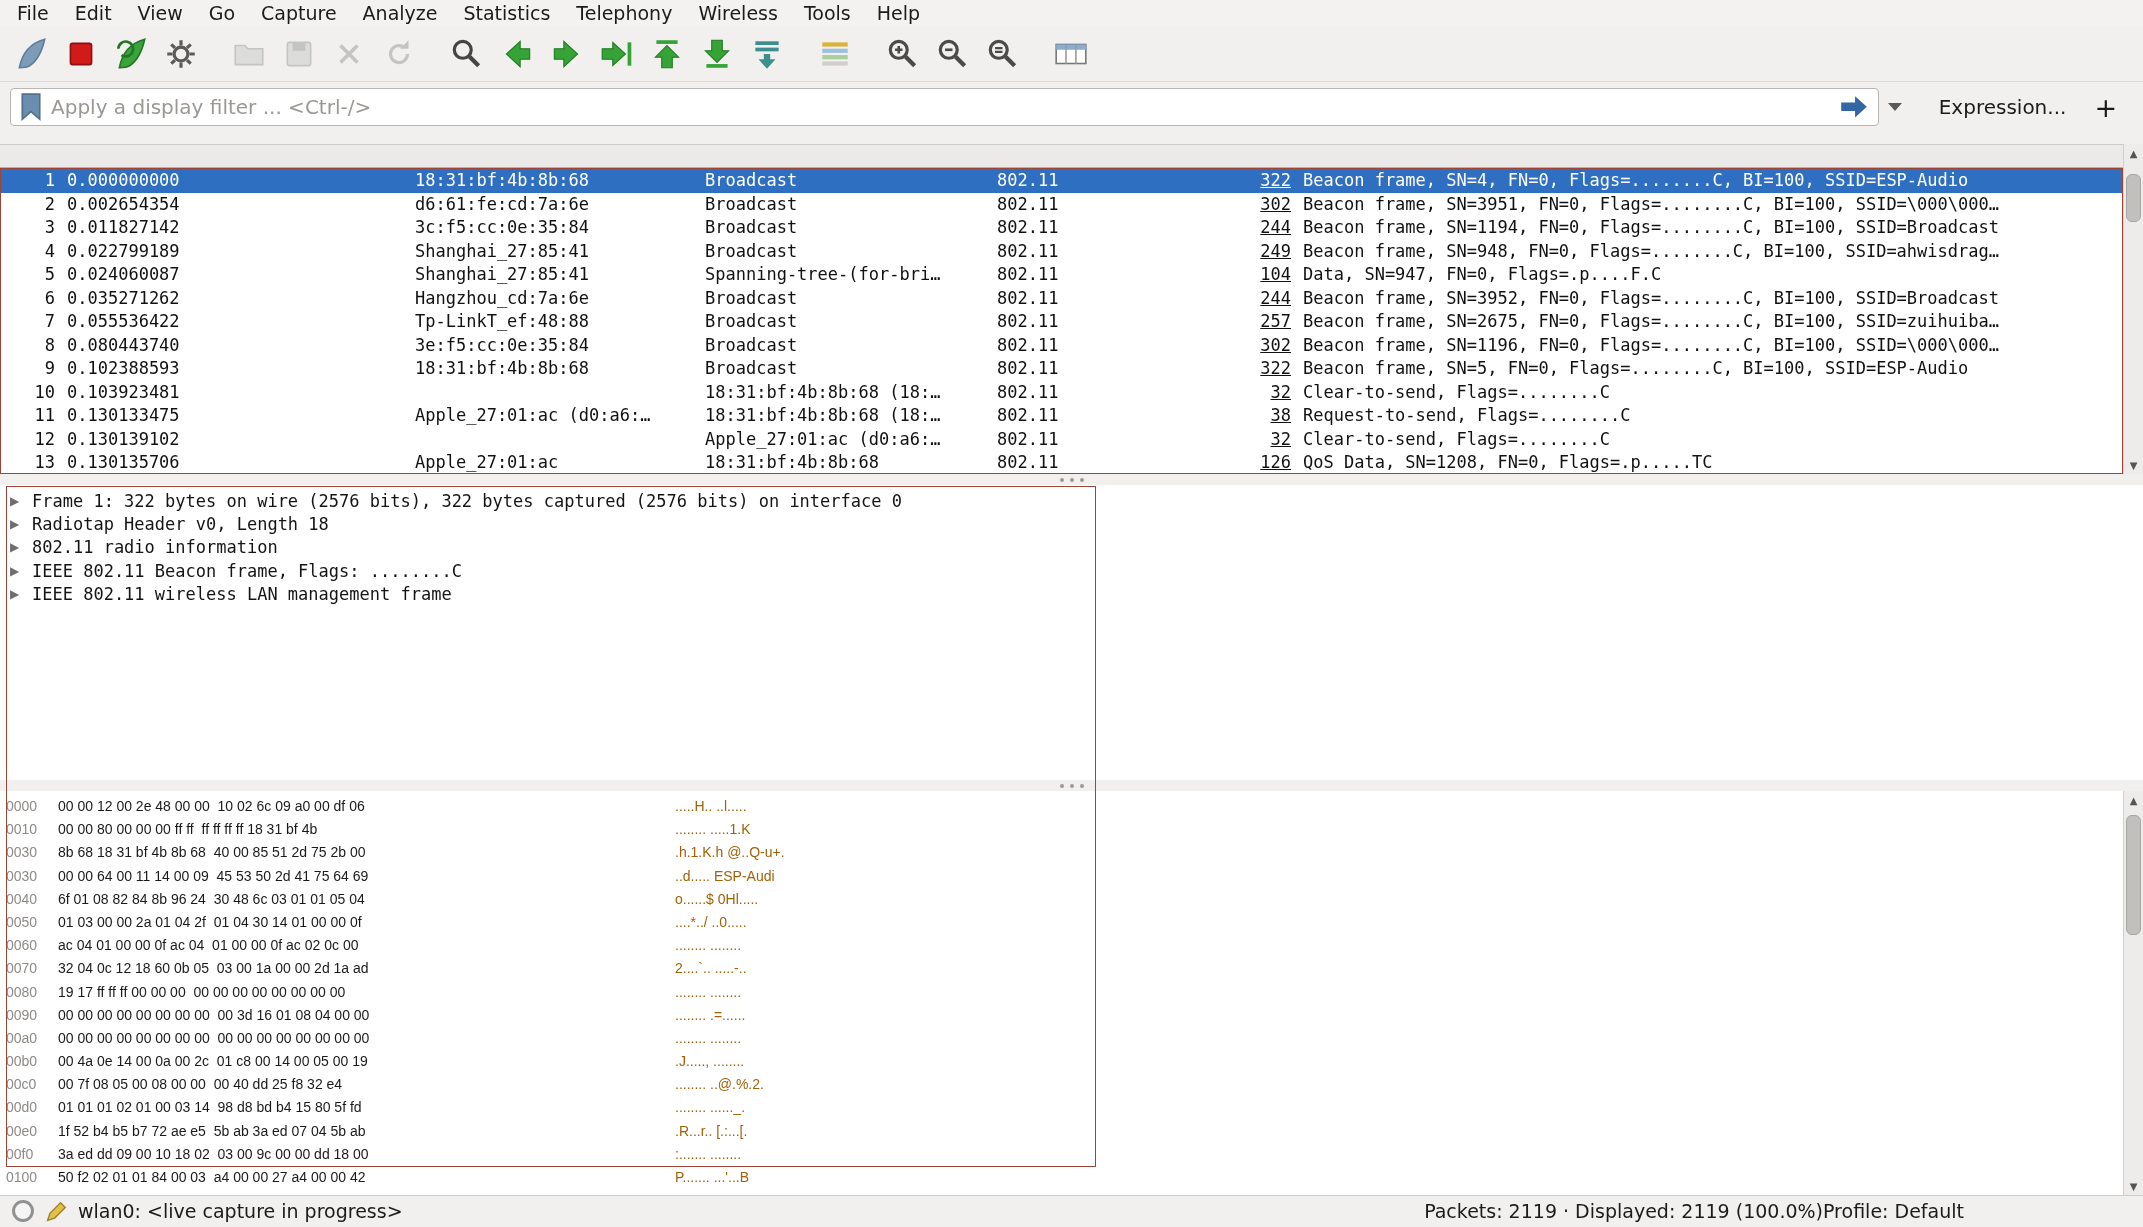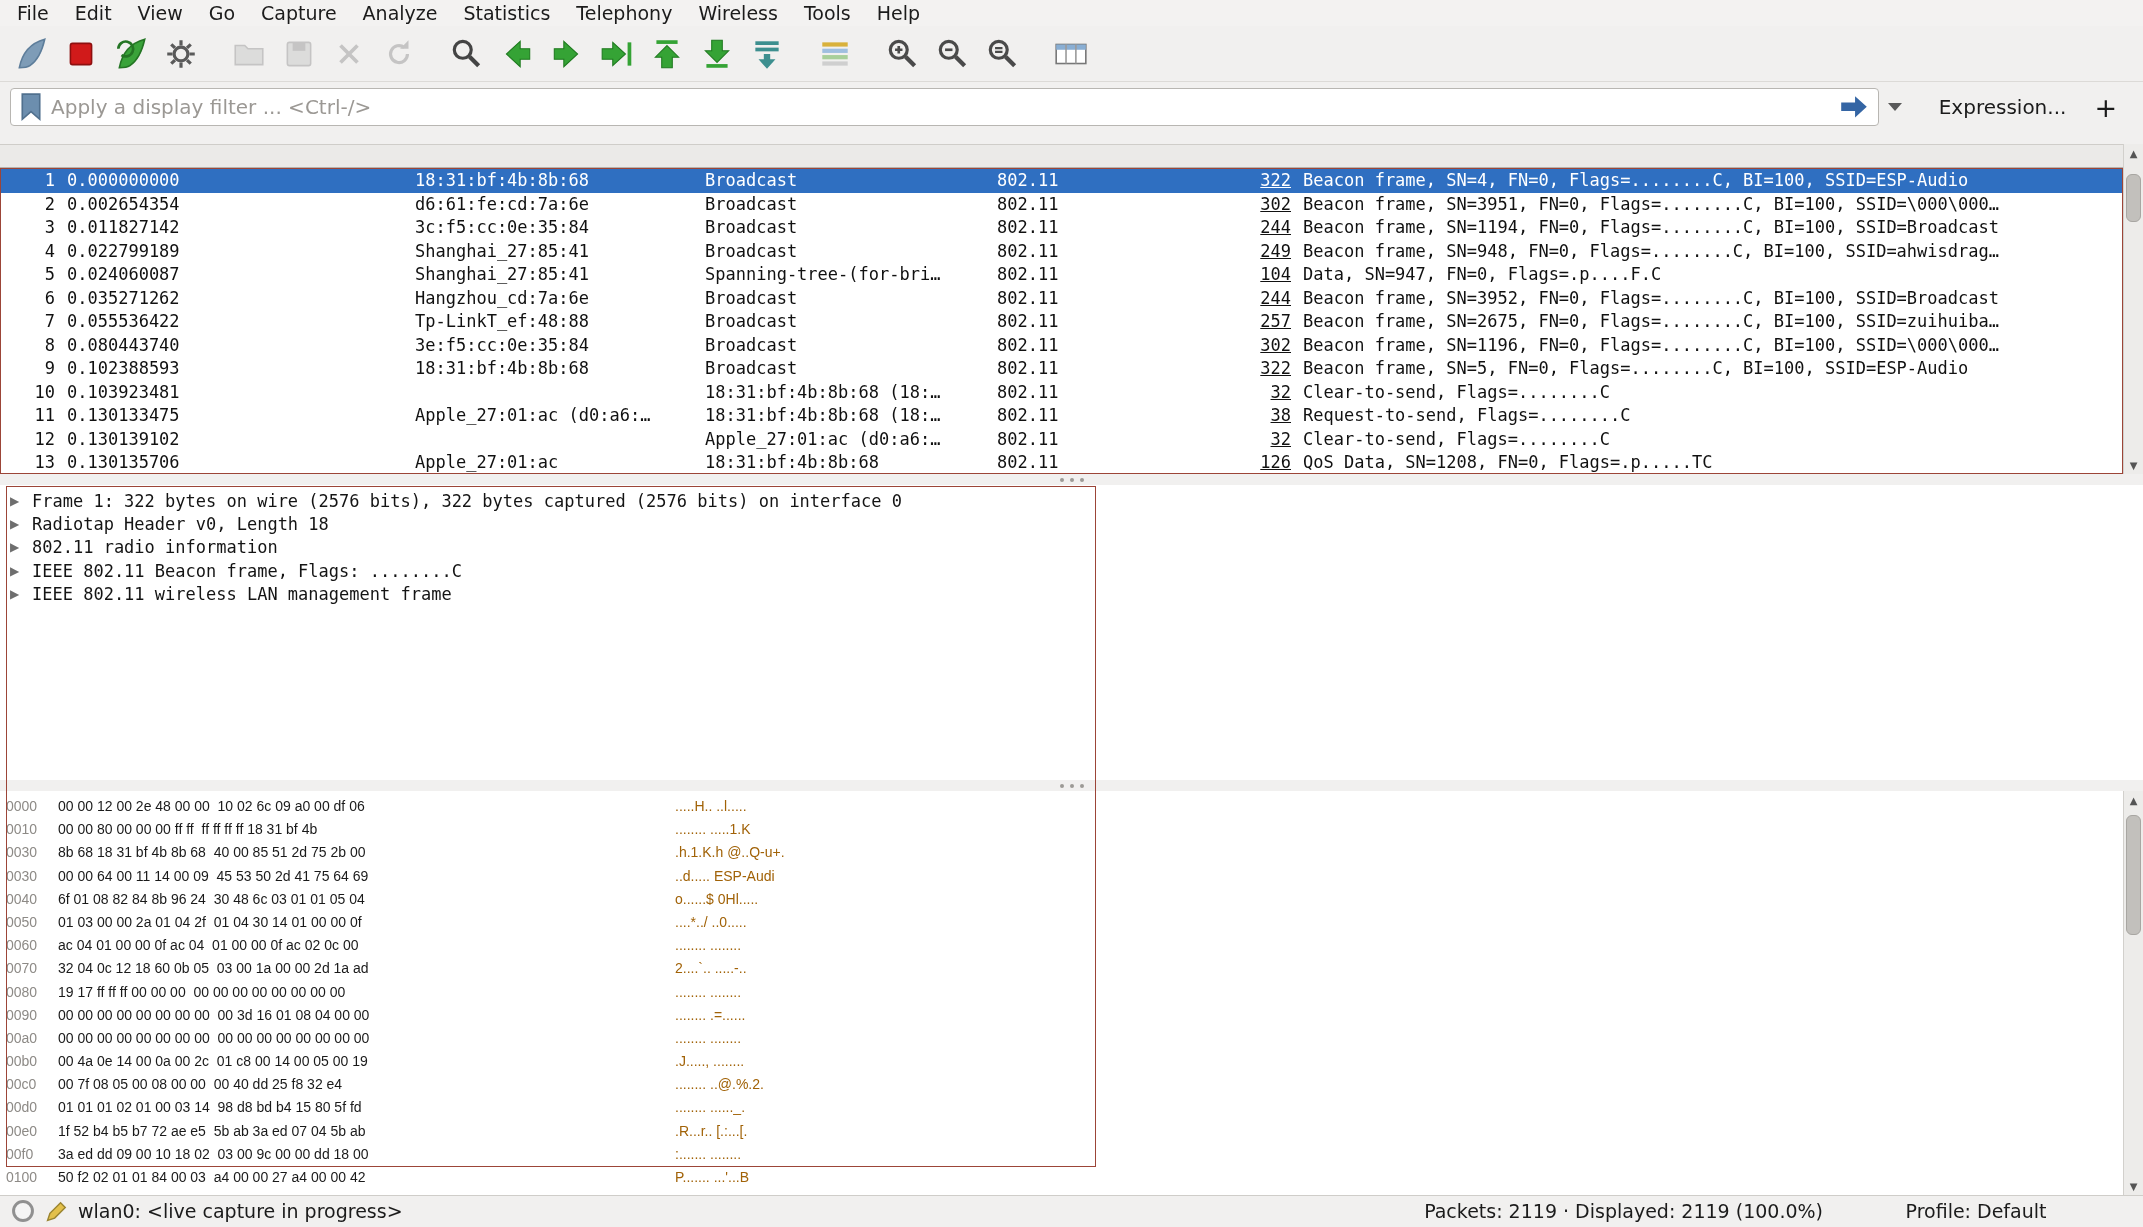--- a/index.html
+++ b/index.html
@@ -71,21 +71,21 @@
              display:flex; flex-direction:column; align-items:center; }
   .vs-btn { height:18px; width:100%; display:flex; align-items:center; justify-content:center; font-size:10px; color:#555; flex:none; }
   .vs-track { flex:1; width:100%; position:relative; }
   .vs-thumb { position:absolute; left:2px; right:2px; border-radius:6px; background:#c2c0bc; border:1px solid #a8a6a2; }
 
   
   .statusbar { height:30px; border-top:1px solid #cfcdc9; background:#f1f0ef; display:flex; align-items:center; font-size:19px; padding-left:10px; }
   .sb-icon { width:26px; height:24px; display:flex; align-items:center; margin-right:8px; flex:none; }
   .sb-left-text { white-space:nowrap; }
   .sb-mid { margin-left:auto; white-space:nowrap; }
-  .sb-right { width:320px; text-align:center; padding-right:14px; white-space:nowrap; }
+  .sb-right { width:320px; text-align:left; padding-right:14px; white-space:nowrap; }
 
   
   .focus-rect { position:absolute; left:6px; top:486px; width:1090px; height:681px;
                 border:1px solid var(--focus); pointer-events:none; z-index:9; }
 </style>
 </head>
 <body style="--sel: #2f6fc1; --focus: #9c4538;">
 
 <div class="menubar">
     <div class="menu-item">File</div>

